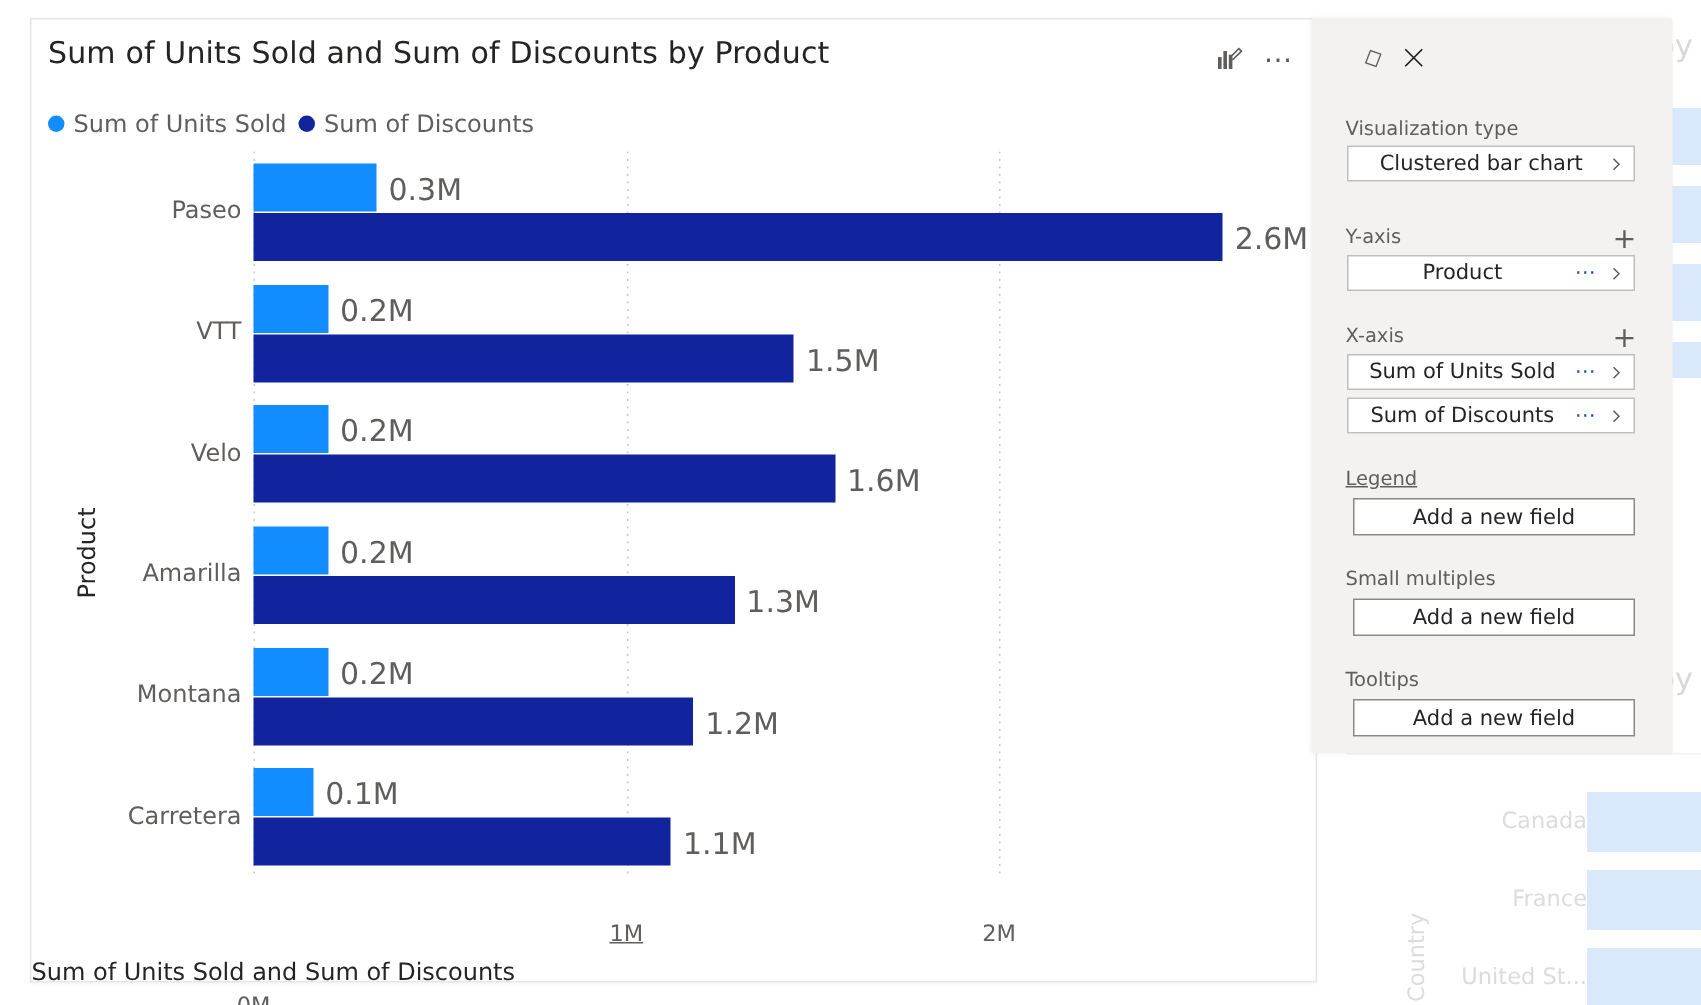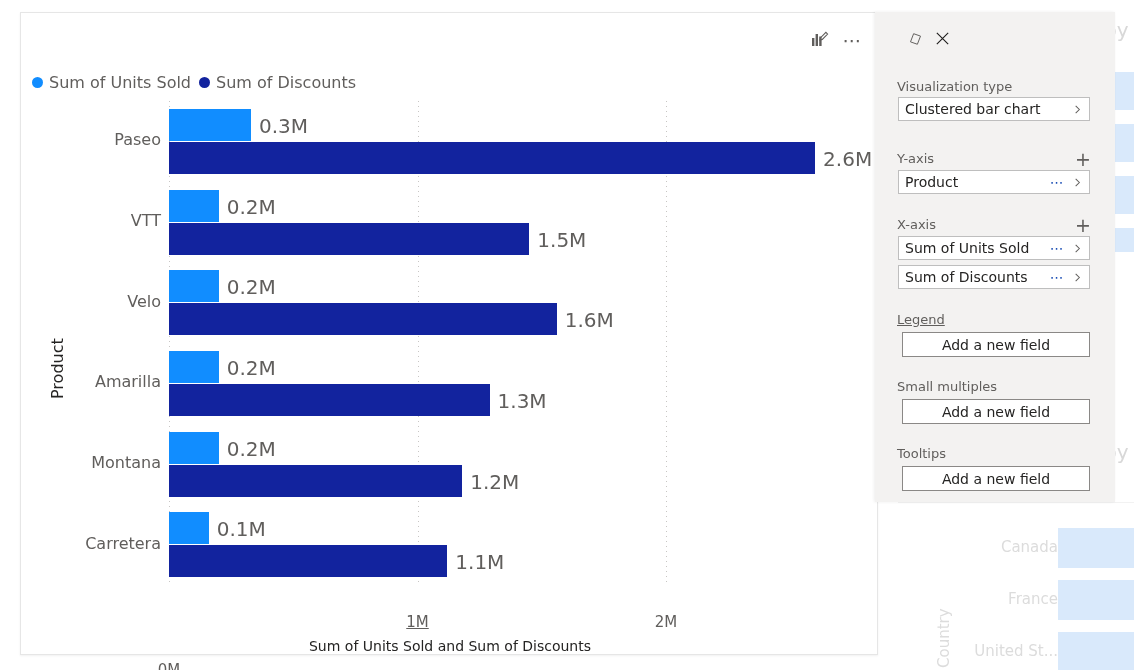--- a/index.html
+++ b/index.html
@@ -37,42 +37,42 @@
   .legend-item{display:flex;align-items:center;gap:6px;cursor:pointer;}
   .legend-dot{width:11px;height:11px;border-radius:50%;display:inline-block;}
   .legend-label{font-size:16px;color:#605e5c;white-space:nowrap;}
 
   
   #plot{position:absolute;left:0;top:0;width:858px;height:643px;}
   .gridline{position:absolute;top:88px;height:484px;width:1px;
     background-image:linear-gradient(to bottom,#c8c6c4 1px,transparent 1px);
     background-size:1px 5px;}
   .axis-tick-label{position:absolute;font-size:15px;color:#605e5c;transform:translateX(-50%);white-space:nowrap;}
-  #x-axis-title{position:absolute;width:858px;text-align:center;font-size:14px;color:#252423;white-space:nowrap;}
+  #x-axis-title{position:absolute;width:858px;text-align:left;font-size:16px;color:#252423;white-space:nowrap;}
   #y-axis-title{position:absolute;font-size:16px;color:#252423;transform:rotate(-90deg);transform-origin:left top;white-space:nowrap;}
   .cat-label{position:absolute;font-size:16px;color:#605e5c;text-align:right;white-space:nowrap;}
   .bar{position:absolute;}
   .bar-label{position:absolute;font-size:20px;color:#605e5c;white-space:nowrap;}
 
   
   #personalize-pane{
     position:absolute;left:875px;top:12px;width:240px;height:490px;
     background:#f3f2f1;box-sizing:border-box;
     box-shadow:-1px 0 3px rgba(0,0,0,.07);
   }
   #pane-header{position:absolute;left:22px;top:18px;right:12px;display:flex;align-items:center;}
   #pane-title{font-size:19px;color:#252423;flex:1;white-space:nowrap;}
   .pane-hicon{cursor:pointer;color:#605e5c;line-height:0;margin-left:10px;}
   .pane-section-label{position:absolute;font-size:13px;color:#605e5c;white-space:nowrap;}
   .pane-plus{position:absolute;font-size:19px;color:#605e5c;line-height:14px;cursor:pointer;}
   .field-box{
     position:absolute;height:24px;background:#fff;border:1px solid #bebebe;
     box-sizing:border-box;display:flex;align-items:center;cursor:pointer;
   }
-  .field-text{flex:1;font-size:14px;color:#252423;padding-left:6px;white-space:nowrap;overflow:hidden;}
+  .field-text{flex:1;font-size:14px;color:#252423;padding-left:6px;white-space:nowrap;overflow:hidden;text-align:center;}
   .field-dots{font-size:14px;color:#1c4fb5;letter-spacing:1.2px;line-height:8px;padding:0 5px;}
   .field-chev{padding:0 6px 0 2px;line-height:0;color:#605e5c;}
   .addfield-box{
     position:absolute;height:25px;background:#fff;border:1px solid #8a8886;
     box-sizing:border-box;display:flex;align-items:center;justify-content:center;
     font-size:14px;color:#252423;cursor:pointer;
   }
 </style>
 </head>
 <body>
@@ -92,20 +92,21 @@
   <div class="bg-cat" style="left:890px;top:538px;width:168px;">Canada</div>
   <div class="bg-bar" style="left:1058px;top:528px;width:76px;height:40px;"></div>
   <div class="bg-cat" style="left:890px;top:590px;width:168px;">France</div>
   <div class="bg-bar" style="left:1058px;top:580px;width:76px;height:40px;"></div>
   <div class="bg-cat" style="left:890px;top:642px;width:168px;">United St...</div>
   <div class="bg-bar" style="left:1058px;top:632px;width:76px;height:38px;"></div>
 </div>
 
 <div id="chart-card">
 
+  <div id="chart-title">Sum of Units Sold and Sum of Discounts by Product</div>
 
   <div class="card-icons" style="right:14px;">
     <span class="card-icon" title="Personalize visual">
       <svg width="18" height="18" viewBox="0 0 18 18">
         <rect x="1" y="7" width="2.4" height="8" fill="#605e5c"></rect>
         <rect x="4.6" y="3" width="2.4" height="12" fill="#605e5c"></rect>
         <rect x="8.2" y="5.5" width="2.4" height="9.5" fill="#605e5c"></rect>
         <path d="M16.6 3.1 L14.9 1.4 L9.6 6.7 L9.0 9.0 L11.3 8.4 Z" fill="none" stroke="#605e5c" stroke-width="1.1"></path>
       </svg>
     </span>

